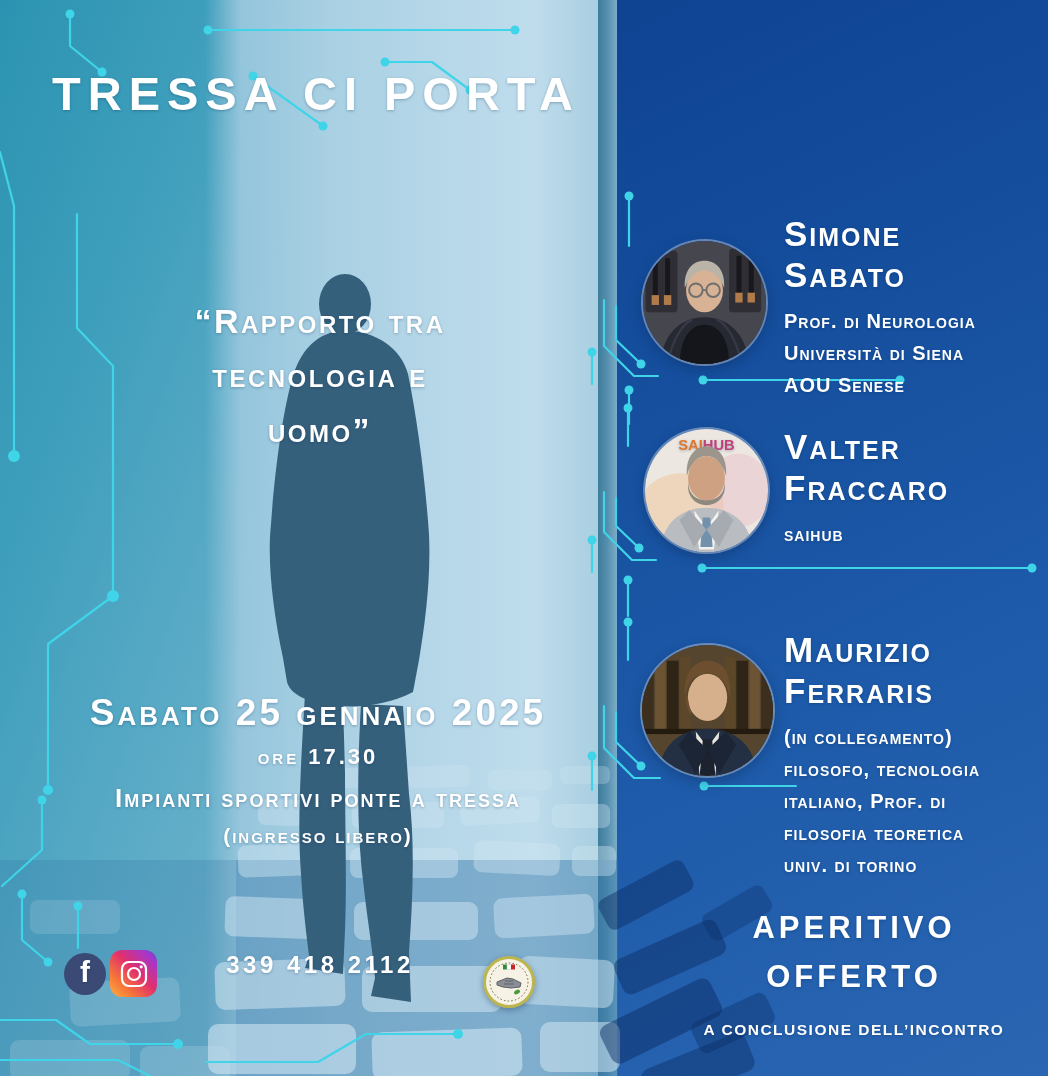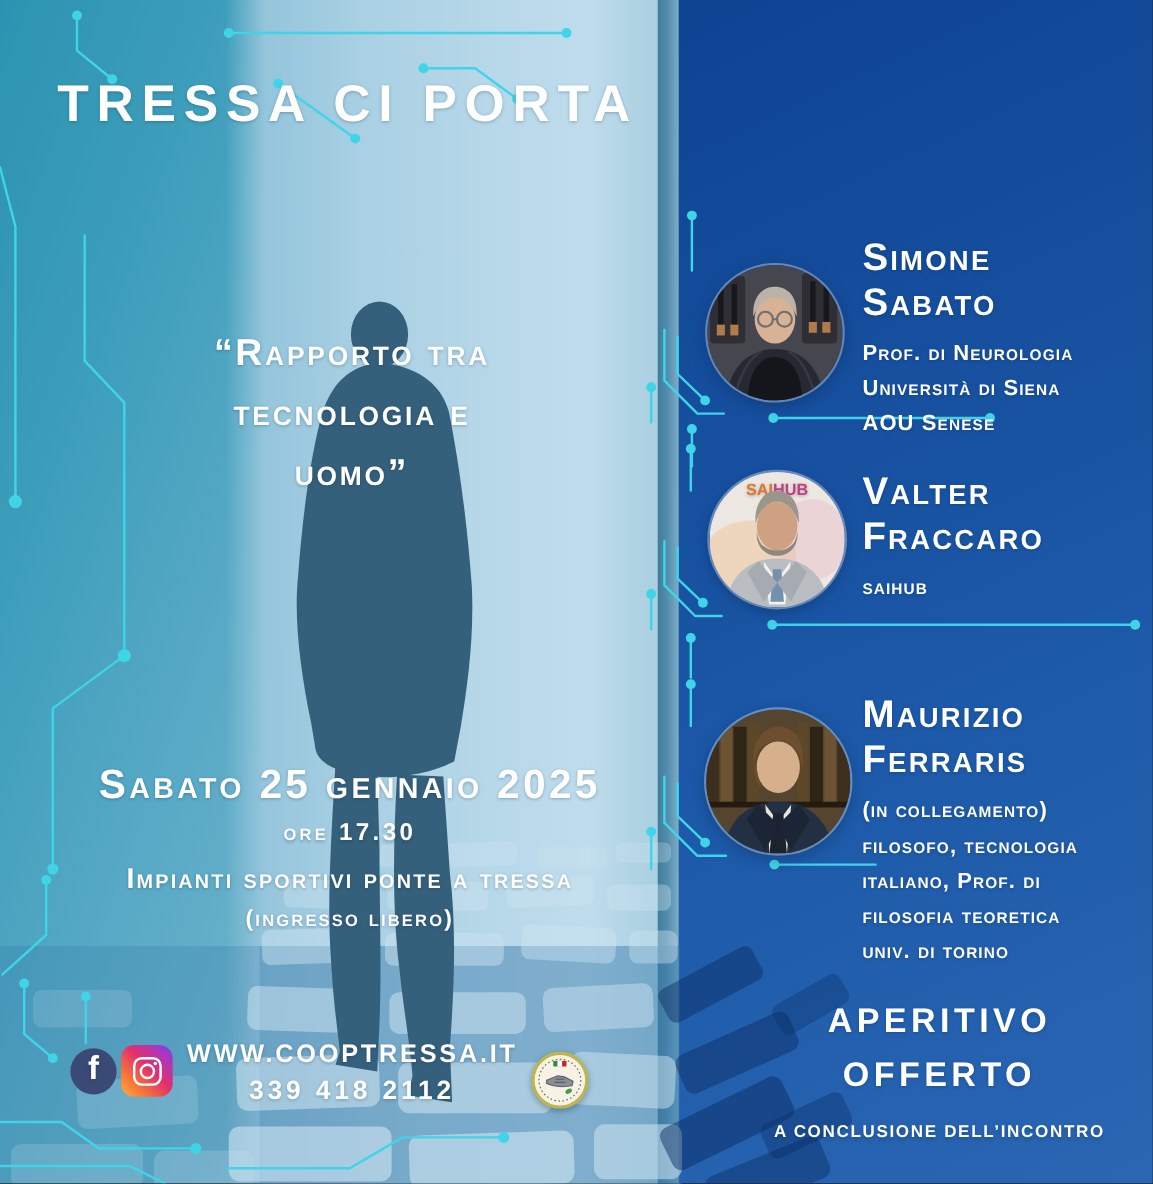--- a/index.html
+++ b/index.html
@@ -318,21 +318,20 @@
     <span>f</span>
   </div>
   <div class="ig">
     <svg width="30" height="30" viewBox="0 0 30 30" fill="none" stroke="#ffffff" stroke-width="2.2">
       <rect x="3" y="3" width="24" height="24" rx="7"></rect>
       <circle cx="15" cy="15" r="6"></circle>
       <circle cx="22.2" cy="7.8" r="1.6" fill="#ffffff" stroke="none"></circle>
     </svg>
   </div>
   <div class="contact-text">
-    <div class="web">WWW.COOPTRESSA.IT</div>
     <div class="phone">339 418 2112</div>
   </div>
   <div class="coop-logo">
     <svg width="44" height="44" viewBox="0 0 44 44">
       <circle cx="22" cy="22" r="19" fill="none" stroke="#6a653a" stroke-width="1" stroke-dasharray="1.5,2.2"></circle>
       <rect x="16" y="4.5" width="4" height="5" fill="#2e8b3a"></rect>
       <rect x="20" y="4.5" width="4" height="5" fill="#ffffff" stroke="#c9c9c9" stroke-width=".5"></rect>
       <rect x="24" y="4.5" width="4" height="5" fill="#c62828"></rect>
       <path d="M10,22 L20,18 L26,19 L34,23 L33,27 L24,28 L16,27 L10,25 Z" fill="#8a8f96" stroke="#5d6167" stroke-width="1"></path>
       <path d="M18,21 L26,21 M17,24 L27,24" stroke="#5d6167" stroke-width="1" fill="none"></path>

